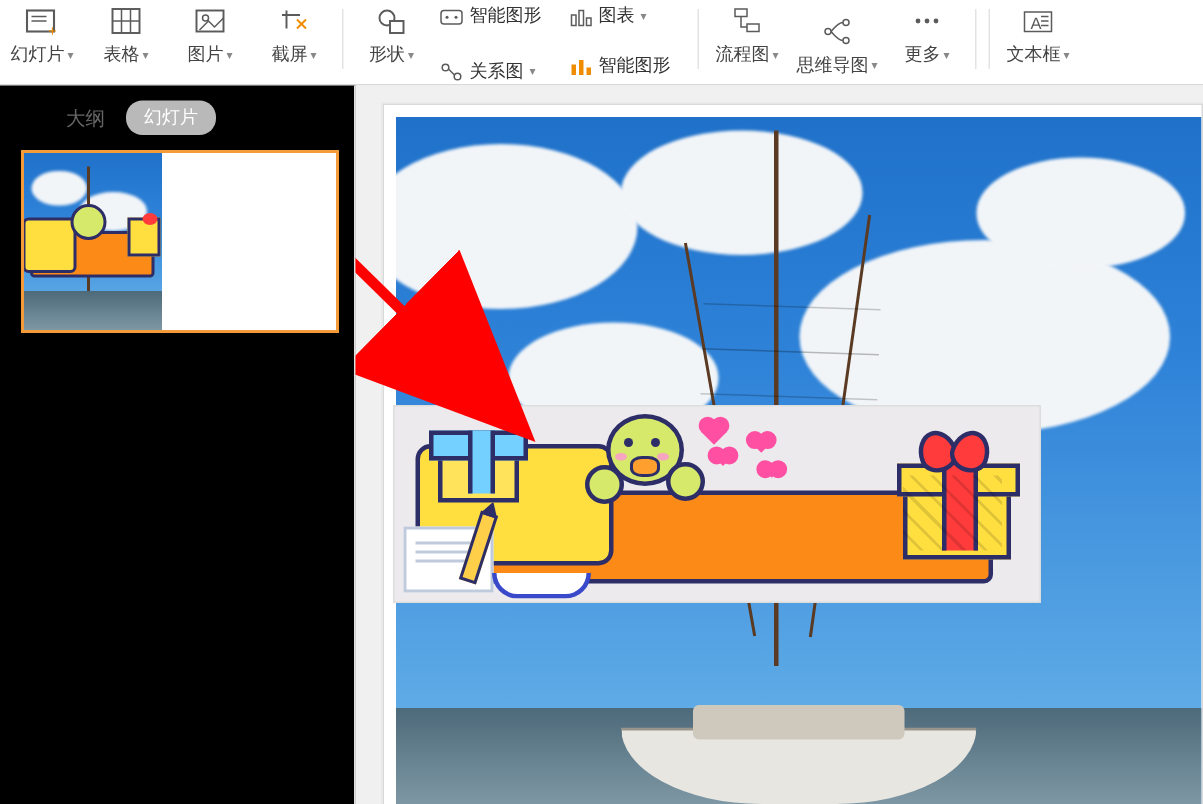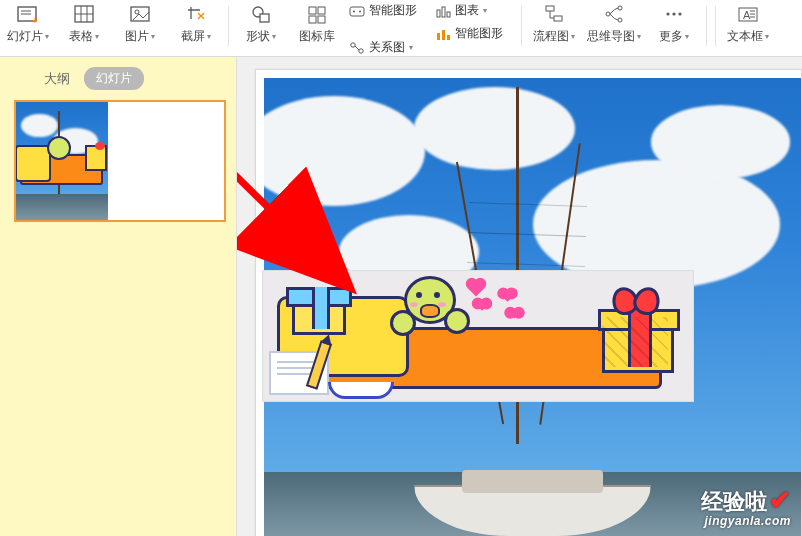--- a/index.html
+++ b/index.html
@@ -5,21 +5,21 @@
   html,body{margin:0;padding:0;font-family:"Microsoft YaHei",Arial,sans-serif;font-size:12px;background:#fff;color:#333;width:802px;height:536px;overflow:hidden;}
   .ribbon{display:flex;align-items:flex-start;height:54px;border-bottom:1px solid #d9d9d9;padding:2px 0 0 0;background:#fff;}
   .rbtn{display:flex;flex-direction:column;align-items:center;justify-content:flex-start;width:56px;height:50px;cursor:pointer;position:relative;}
   .rbtn.small{width:72px;}
   .rbtn .icon{height:24px;display:flex;align-items:center;justify-content:center;color:#5b5b5b;}
   .rbtn .lbl{display:flex;align-items:center;gap:2px;color:#444;font-size:12px;margin-top:2px;}
   .rbtn .dd{font-size:8px;color:#888;}
   .sep{width:1px;height:40px;background:#e3e3e3;margin:4px 4px 0 4px;}
   svg{display:block;}
   .body{display:flex;height:calc(536px - 56px);}
-  .side{width:236px;background:#fef9c3;border-right:1px solid #e0e0e0;display:flex;flex-direction:column;}
+  .side{width:236px;background:#000000;border-right:1px solid #e0e0e0;display:flex;flex-direction:column;}
   .tabs{display:flex;gap:14px;padding:10px 0 8px 44px;align-items:center;}
   .tab-o{color:#666;font-size:13px;}
   .tab-s{background:#b9b9b9;color:#fff;font-size:12px;padding:3px 12px;border-radius:11px;}
   .thumb{margin:2px 10px 0 14px;width:208px;height:118px;border:2px solid #f39a3b;background:#fff;position:relative;overflow:hidden;}
   .thumb .photo{position:absolute;left:0;top:0;width:44%;height:100%;}
   .thumb .banner{position:absolute;left:2%;top:44%;width:40%;height:26%;}
   .stage{flex:1;background:#f0f0f0;position:relative;overflow:hidden;}
   .canvas{position:absolute;left:18px;top:12px;right:0;bottom:0;background:#fff;border:1px solid #d9d9d9;box-shadow:0 0 0 1px #eaeaea;overflow:hidden;}
   .photo-lg{position:absolute;left:8px;top:8px;right:0;bottom:0;overflow:hidden;}
   .sky{position:absolute;inset:0;background:linear-gradient(#1f71c9 0%,#2e82d8 35%,#6cb6ea 100%);}
@@ -132,33 +132,20 @@
           <circle cx="8" cy="8" r="5" fill="none" stroke="#5b5b5b" stroke-width="1.3"></circle>
           <rect x="10" y="10" width="9" height="8" fill="#fff" stroke="#5b5b5b" stroke-width="1.3"></rect>
         </svg>
     </span>
     <span class="lbl">
         <span>形状</span>
         <span class="dd">▾</span>
       </span>
   </div>
 
-  <div class="rbtn">
-    <span class="icon">
-      <svg width="22" height="20">
-          <rect x="3" y="3" width="7" height="7" stroke="#5b5b5b" fill="none"></rect>
-          <rect x="12" y="3" width="7" height="7" stroke="#5b5b5b" fill="none"></rect>
-          <rect x="3" y="12" width="7" height="7" stroke="#5b5b5b" fill="none"></rect>
-          <rect x="12" y="12" width="7" height="7" stroke="#5b5b5b" fill="none"></rect>
-        </svg>
-    </span>
-    <span class="lbl">
-        <span>图标库</span>
-      </span>
-  </div>
 
   <div class="rbtn small" style="width:82px;align-items:flex-start;padding-left:4px;">
     <div style="display:flex;align-items:center;gap:4px;cursor:pointer;">
       <span>
           <svg width="16" height="14">
             <rect x="1" y="3" width="14" height="9" rx="2" fill="none" stroke="#5b5b5b"></rect>
             <circle cx="5" cy="7.5" r="1" fill="#5b5b5b"></circle>
             <circle cx="11" cy="7.5" r="1" fill="#5b5b5b"></circle>
           </svg>
         </span>
@@ -170,21 +157,21 @@
             <circle cx="4" cy="4" r="2.2" fill="none" stroke="#5b5b5b"></circle>
             <circle cx="12" cy="10" r="2.2" fill="none" stroke="#5b5b5b"></circle>
             <line x1="6" y1="5" x2="10" y2="9" stroke="#5b5b5b"></line>
           </svg>
         </span>
       <span>关系图</span>
         <span class="dd">▾</span>
     </div>
   </div>
 
-  <div class="rbtn small" style="width:82px;align-items:flex-start;padding-left:4px;">
+  <div class="rbtn small" style="width:82px;align-items:flex-start;padding-left:4px;justify-content:space-between;">
     <div style="display:flex;align-items:center;gap:4px;cursor:pointer;">
       <span>
           <svg width="16" height="14">
             <rect x="2" y="6" width="3" height="7" fill="none" stroke="#5b5b5b"></rect>
             <rect x="7" y="3" width="3" height="10" fill="none" stroke="#5b5b5b"></rect>
             <rect x="12" y="8" width="3" height="5" fill="none" stroke="#5b5b5b"></rect>
           </svg>
         </span>
       <span>图表</span>
         <span class="dd">▾</span>
@@ -210,21 +197,21 @@
           <rect x="11" y="12" width="8" height="5" fill="none" stroke="#5b5b5b"></rect>
           <path d="M7 7 V14 H11" fill="none" stroke="#5b5b5b"></path>
         </svg>
     </span>
     <span class="lbl">
         <span>流程图</span>
         <span class="dd">▾</span>
       </span>
   </div>
 
-  <div class="rbtn" style="width:64px;">
+  <div class="rbtn" style="width:64px;justify-content:flex-end;">
     <span class="icon">
       <svg width="22" height="20">
           <circle cx="5" cy="10" r="2" fill="none" stroke="#5b5b5b"></circle>
           <circle cx="17" cy="4" r="2" fill="none" stroke="#5b5b5b"></circle>
           <circle cx="17" cy="16" r="2" fill="none" stroke="#5b5b5b"></circle>
           <path d="M7 10 Q12 4 15 4 M7 10 Q12 16 15 16" fill="none" stroke="#5b5b5b"></path>
         </svg>
     </span>
     <span class="lbl">
         <span>思维导图</span>
@@ -347,24 +334,20 @@
           <div class="gift-r">
             <div class="box"></div>
               <div class="lid"></div>
               <div class="rib"></div>
               <div class="bow"></div>
             <div style="position:absolute;left:4px;top:28px;width:66px;height:50px;background:repeating-linear-gradient(45deg,transparent 0 8px,rgba(0,0,0,.12) 8px 10px);"></div>
           </div>
         </div>
       </div>
 
-      <div class="watermark">
-        <div class="wm-top"><span>经验啦</span><span class="wm-check">✔</span></div>
-        <div class="wm-sub">jingyanla.com</div>
-      </div>
     </div>
 
     <svg class="arrow" style="left:-140px;top:-18px;" width="360" height="300">
       <defs>
           <marker id="ah" markerWidth="18" markerHeight="16" refX="14" refY="8" orient="auto">
             <polygon points="0,0 18,8 0,16" fill="#ff0000"></polygon>
           </marker>
         </defs>
       <line x1="30" y1="30" x2="240" y2="236" stroke="#ff0000" stroke-width="7" marker-end="url(#ah)"></line>
     </svg>

